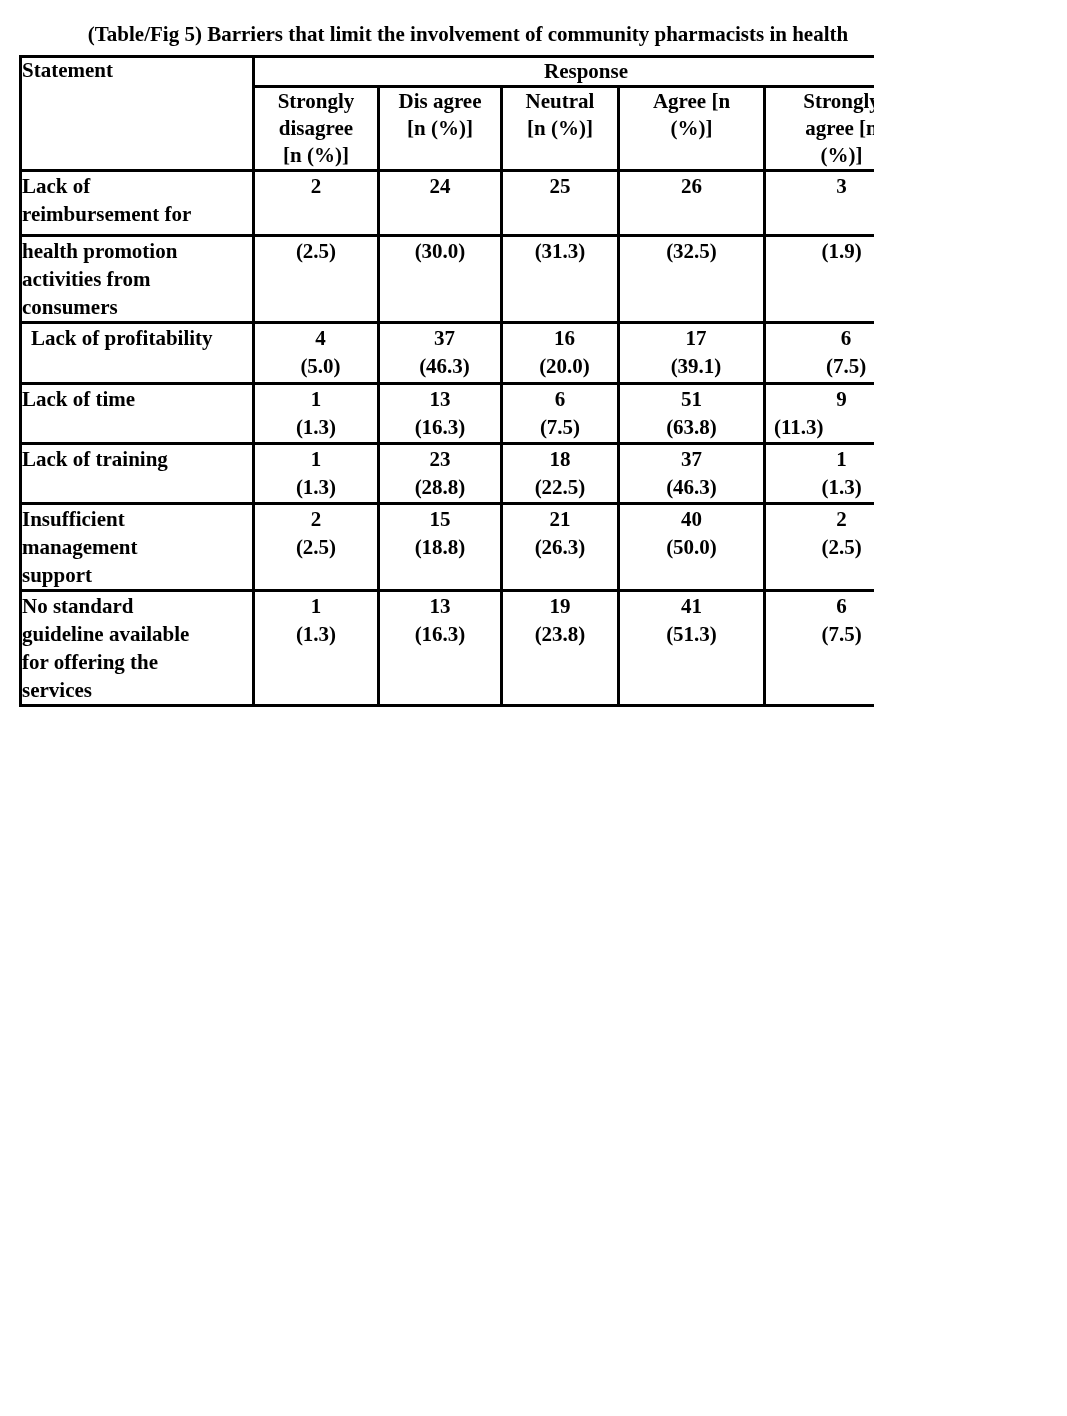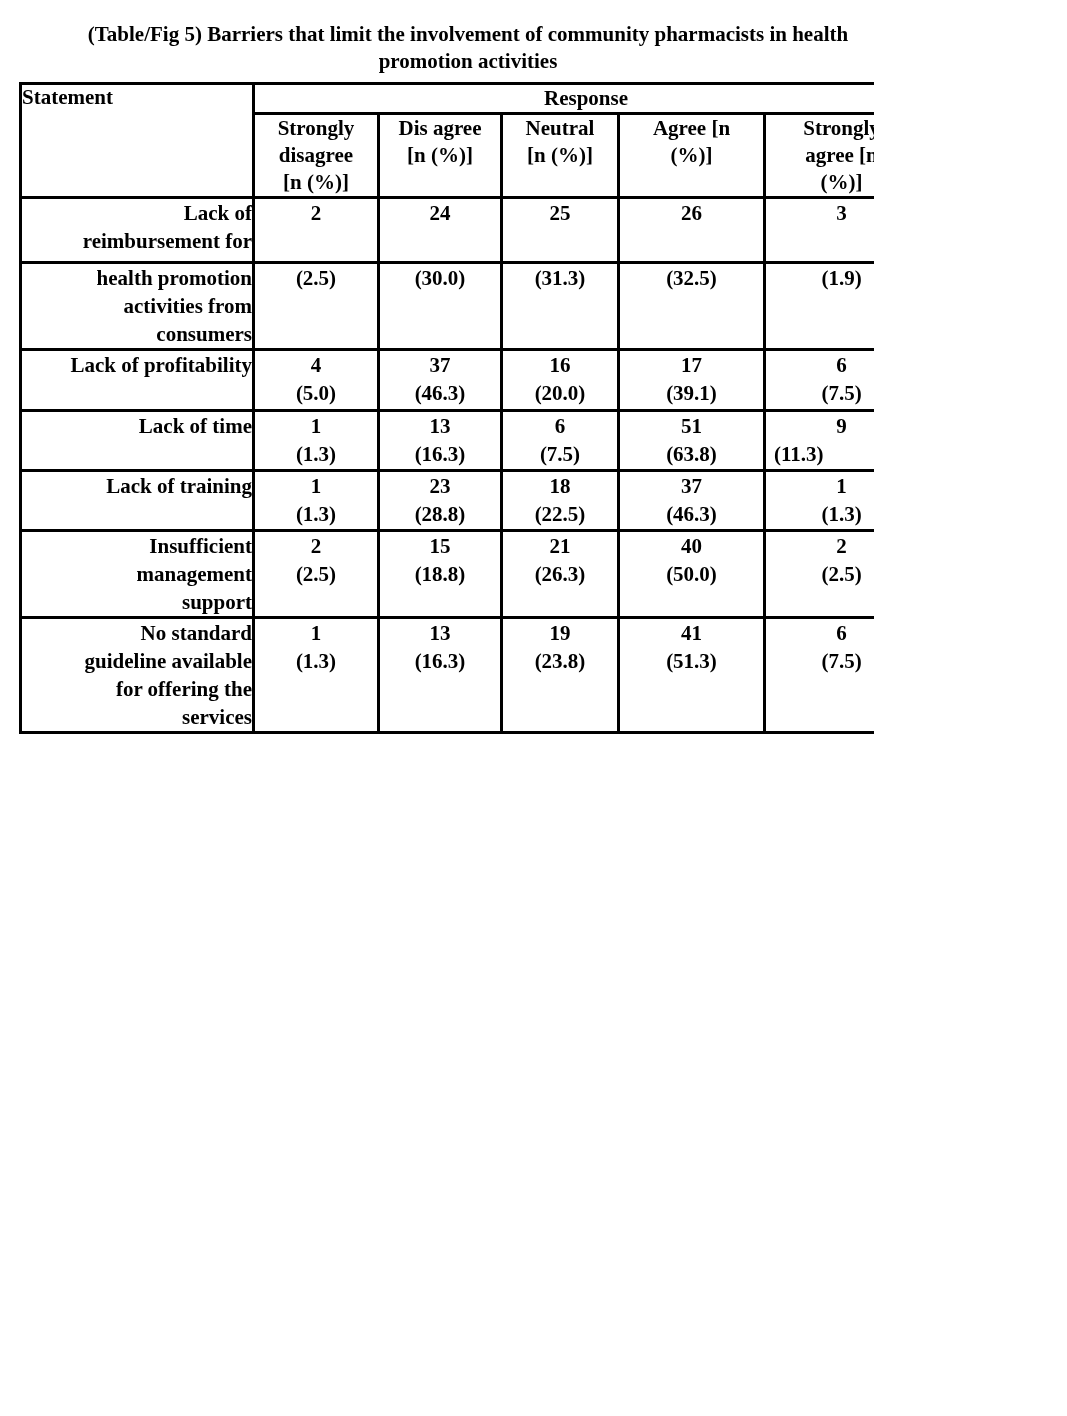--- a/index.html
+++ b/index.html
@@ -49,49 +49,48 @@
     height: 27px;
     line-height: 26px;
   }
   .col-h {
     text-align: center;
     padding-top: 3px;
     line-height: 27px;
     height: 80px;
   }
   td.stmt {
-    text-align: right;
+    text-align: left;
     padding: 3px 4px 0 8px;
     line-height: 28px;
   }
   td.val {
     text-align: center;
     padding-top: 3px;
     line-height: 28px;
   }
   tr.r1 td { height: 62px; }
   tr.r2 td { height: 82px; }
-  tr.r3 td { height: 58px; }
+  tr.r3 td { height: 58px; padding-left: 9px; }
   tr.r4 td { height: 57px; }
   tr.r5 td { height: 57px; }
   tr.r6 td { height: 82px; }
   tr.r7 td { height: 112px; }
   .pct-left {
     text-align: left;
     padding-left: 8px;
   }
 </style>
 </head>
 <body>
 
 <div class="page">
 
   <div class="title-block">
     <div>(Table/Fig 5) Barriers that limit the involvement of community pharmacists in health</div>
-    <div>promotion activities</div>
   </div>
 
   <table class="figtable">
     <colgroup>
       <col style="width:233px">
       <col style="width:125px">
       <col style="width:123px">
       <col style="width:117px">
       <col style="width:146px">
       <col style="width:154px">

